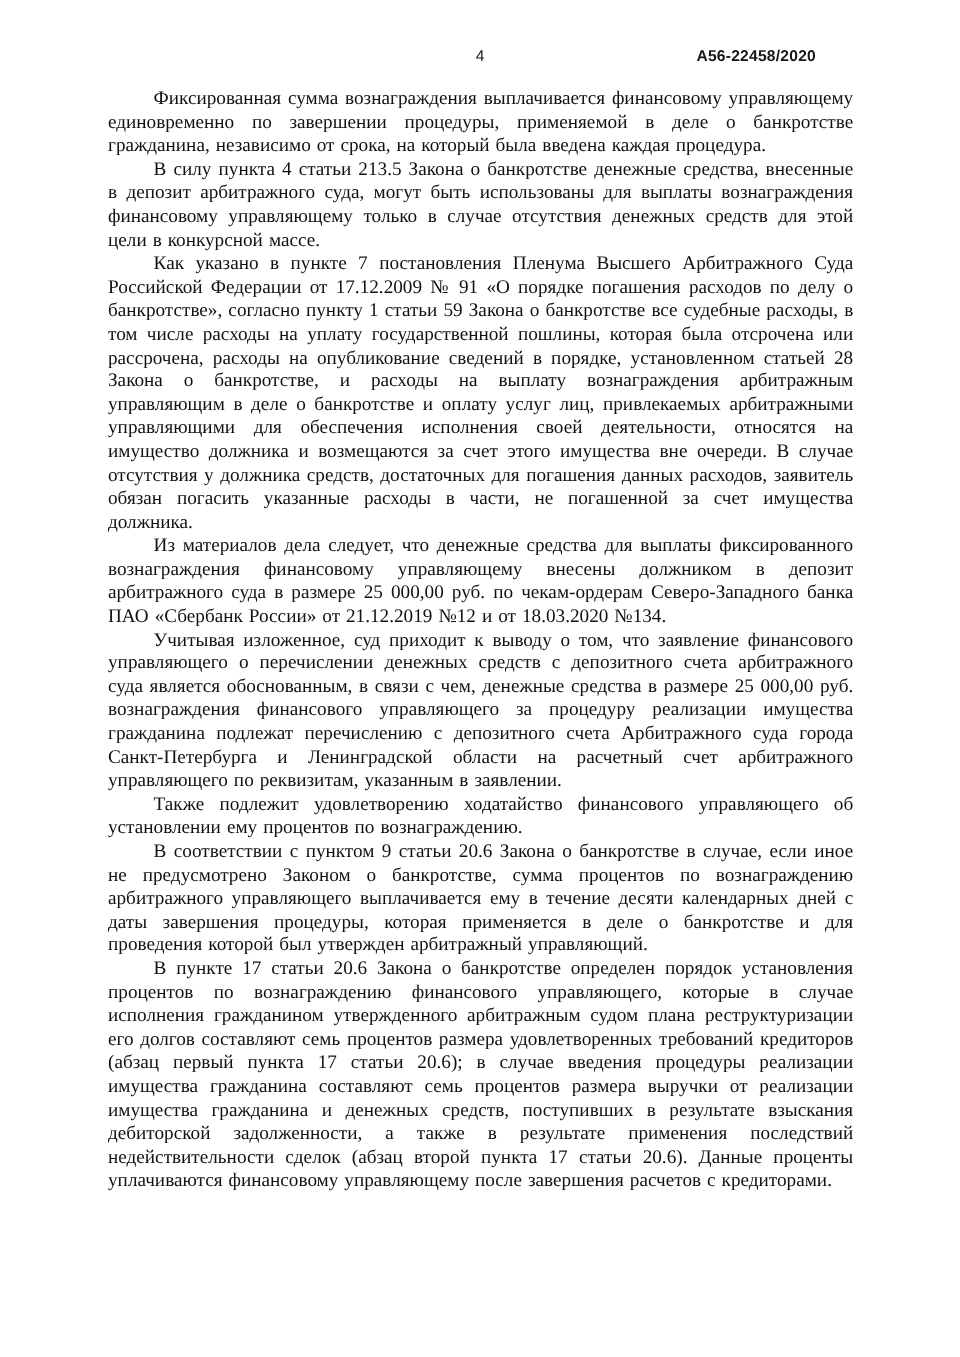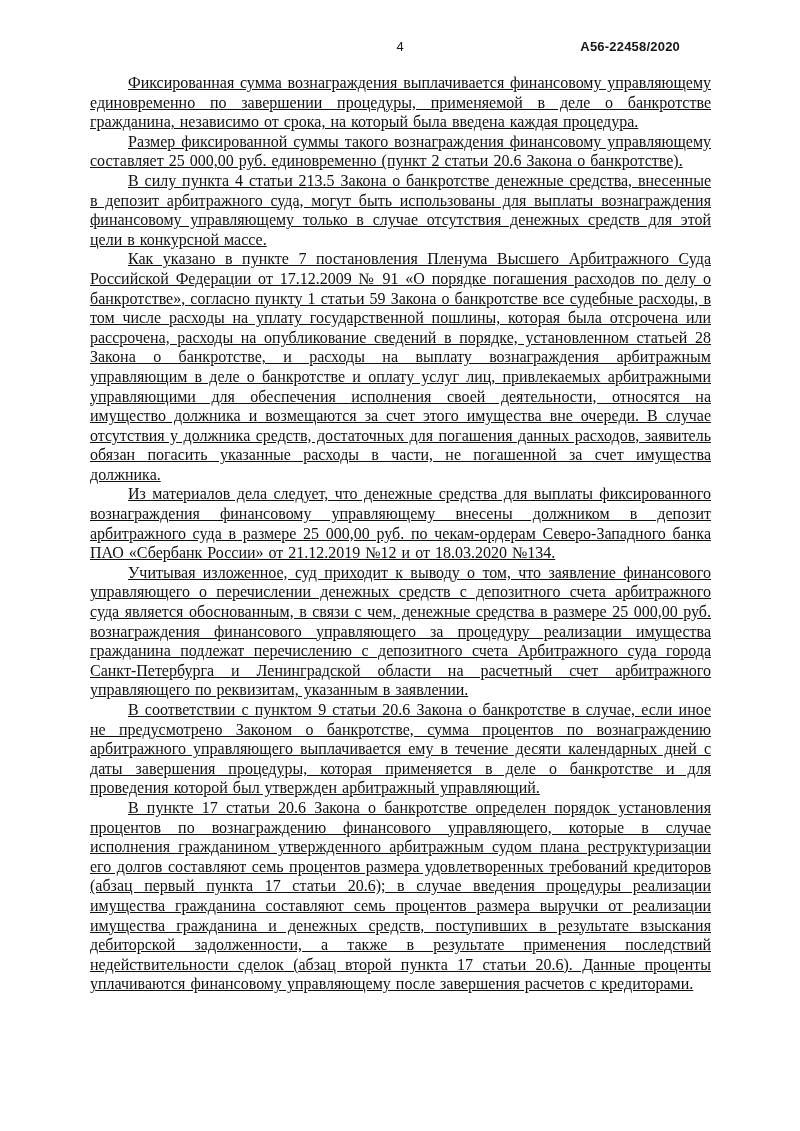--- a/index.html
+++ b/index.html
@@ -38,21 +38,20 @@
     top: 0;
     white-space: nowrap;
     letter-spacing: 0.2px;
     font-weight: bold;
   }
   .content {
     position: absolute;
     top: 73px;
     left: 90px;
     width: 621px;
-    text-decoration: underline;
   }
   .content p {
     margin: 0;
     padding: 0;
     font-size: 16px;
     line-height: 19.6px;
     text-align: justify;
     text-indent: 38px;
     word-spacing: 1px;
   }
@@ -62,22 +61,22 @@
 
 <div class="page">
 
   <div class="page-header">
     <span class="page-number">4</span>
     <span class="case-number">А56-22458/2020</span>
   </div>
 
   <div class="content">
     <p>Фиксированная сумма вознаграждения выплачивается финансовому управляющему единовременно по завершении процедуры, применяемой в деле о банкротстве гражданина, независимо от срока, на который была введена каждая процедура.</p>
-    <p>Размер фиксированной суммы такого вознаграждения финансовому управляющему составляет 25 000,00 руб. единовременно (пункт 2 статьи 20.6 Закона о банкротстве).</p>
     <p>В силу пункта 4 статьи 213.5 Закона о банкротстве денежные средства, внесенные в депозит арбитражного суда, могут быть использованы для выплаты вознаграждения финансовому управляющему только в случае отсутствия денежных средств для этой цели в конкурсной массе.</p>
     <p>Как указано в пункте 7 постановления Пленума Высшего Арбитражного Суда Российской Федерации от 17.12.2009 № 91 «О порядке погашения расходов по делу о банкротстве», согласно пункту 1 статьи 59 Закона о банкротстве все судебные расходы, в том числе расходы на уплату государственной пошлины, которая была отсрочена или рассрочена, расходы на опубликование сведений в порядке, установленном статьей 28 Закона о банкротстве, и расходы на выплату вознаграждения арбитражным управляющим в деле о банкротстве и оплату услуг лиц, привлекаемых арбитражными управляющими для обеспечения исполнения своей деятельности, относятся на имущество должника и возмещаются за счет этого имущества вне очереди. В случае отсутствия у должника средств, достаточных для погашения данных расходов, заявитель обязан погасить указанные расходы в части, не погашенной за счет имущества должника.</p>
     <p>Из материалов дела следует, что денежные средства для выплаты фиксированного вознаграждения финансовому управляющему внесены должником в депозит арбитражного суда в размере 25 000,00 руб. по чекам-ордерам Северо-Западного банка ПАО «Сбербанк России» от 21.12.2019 №12 и от 18.03.2020 №134.</p>
     <p>Учитывая изложенное, суд приходит к выводу о том, что заявление финансового управляющего о перечислении денежных средств с депозитного счета арбитражного суда является обоснованным, в связи с чем, денежные средства в размере 25 000,00 руб. вознаграждения финансового управляющего за процедуру реализации имущества гражданина подлежат перечислению с депозитного счета Арбитражного суда города Санкт-Петербурга и Ленинградской области на расчетный счет арбитражного управляющего по реквизитам, указанным в заявлении.</p>
+    <p>Также подлежит удовлетворению ходатайство финансового управляющего об установлении ему процентов по вознаграждению.</p>
     <p>В соответствии с пунктом 9 статьи 20.6 Закона о банкротстве в случае, если иное не предусмотрено Законом о банкротстве, сумма процентов по вознаграждению арбитражного управляющего выплачивается ему в течение десяти календарных дней с даты завершения процедуры, которая применяется в деле о банкротстве и для проведения которой был утвержден арбитражный управляющий.</p>
     <p>В пункте 17 статьи 20.6 Закона о банкротстве определен порядок установления процентов по вознаграждению финансового управляющего, которые в случае исполнения гражданином утвержденного арбитражным судом плана реструктуризации его долгов составляют семь процентов размера удовлетворенных требований кредиторов (абзац первый пункта 17 статьи 20.6); в случае введения процедуры реализации имущества гражданина составляют семь процентов размера выручки от реализации имущества гражданина и денежных средств, поступивших в результате взыскания дебиторской задолженности, а также в результате применения последствий недействительности сделок (абзац второй пункта 17 статьи 20.6). Данные проценты уплачиваются финансовому управляющему после завершения расчетов с кредиторами.</p>
   </div>
 
 </div>
 
 </body></html>

